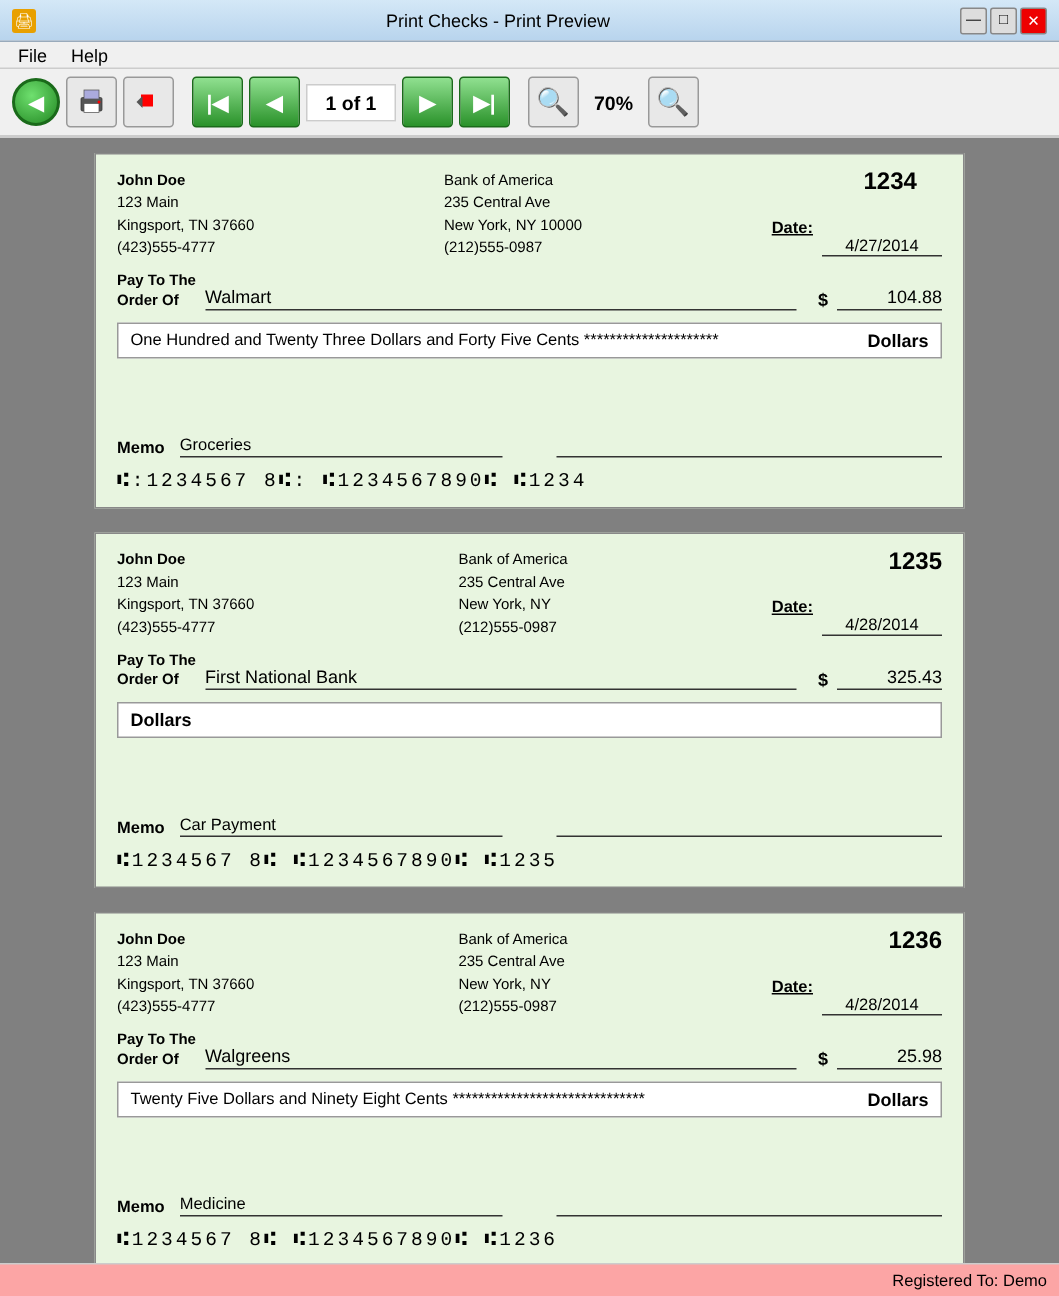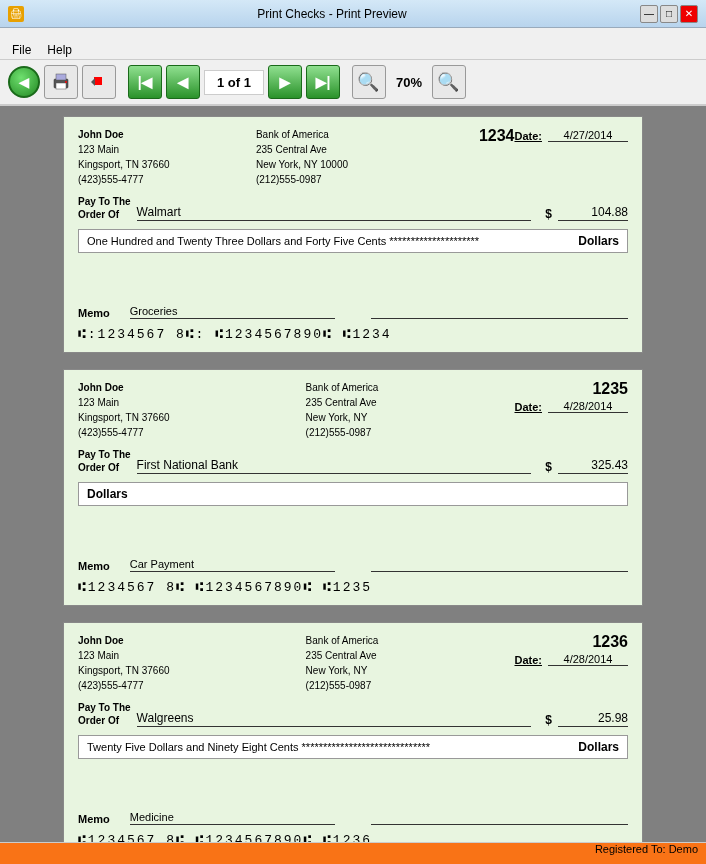--- a/index.html
+++ b/index.html
@@ -49,23 +49,23 @@
       font-size: 10px;
       cursor: pointer;
       background: #ddd;
       border-radius: 2px;
     }
     .title-btn.close { background: #e00; color: white; }
 
     
     .menu-bar {
       background: #f0f0f0;
-      height: 32px;
-      display: flex;
-      align-items: flex-end;
+      height: 18px;
+      display: flex;
+      align-items: flex-start;
       padding: 0 4px;
       border-bottom: 1px solid #ccc;
     }
     .menu-item {
       padding: 2px 8px;
       font-size: 12px;
       cursor: pointer;
       color: #000;
     }
 
@@ -181,20 +181,21 @@
       align-items: center;
       font-size: 11px;
       margin-top: 2px;
       gap: 6px;
     }
     .check-date-line span.label { font-weight: bold; text-decoration: underline; }
     .check-date-line span.value {
       border-bottom: 1px solid #333;
       min-width: 80px;
       text-align: center;
+      margin-top: 25px;
     }
     .check-payto {
       display: flex;
       align-items: flex-end;
       margin-top: 8px;
       gap: 6px;
     }
     .check-payto-label {
       font-size: 10px;
       font-weight: bold;
@@ -230,21 +231,21 @@
       align-items: center;
     }
     .check-amount-words .dollars-label {
       font-weight: bold;
       font-size: 12px;
     }
     .check-memo-line {
       display: flex;
       align-items: flex-end;
       margin-top: 20px;
-      gap: 20px;
+      gap: 10px;
     }
     .check-memo-label {
       font-size: 11px;
       font-weight: bold;
       white-space: nowrap;
     }
     .check-memo-value {
       border-bottom: 1px solid #333;
       flex: 1;
       font-size: 11px;
@@ -259,25 +260,25 @@
       margin-top: 8px;
       font-family: 'Courier New', monospace;
       font-size: 13px;
       letter-spacing: 2px;
       display: flex;
       gap: 20px;
     }
 
     
     .status-bar {
-      background: #f97316;
+      background: #fca5a5;
       height: 22px;
       border-top: 1px solid #ccc;
       display: flex;
-      align-items: flex-start;
+      align-items: center;
       justify-content: flex-end;
       padding: 0 8px;
       font-size: 11px;
       color: #000;
     }
   </style>
 </head>
 <body>
 
 <div class="title-bar">
@@ -333,21 +334,21 @@
         123 Main<br>
         Kingsport, TN 37660<br>
         (423)555-4777
       </div>
       <div class="check-bank-info">
         Bank of America<br>
         235 Central Ave<br>
         New York, NY 10000<br>
         (212)555-0987
       </div>
-      <div style="display:flex; align-items:flex-start; min-width:100px;">
+      <div style="display:flex; flex-direction:column; align-items:center; min-width:100px;">
         <div class="check-number-area">1234</div>
         <div class="check-date-line">
           <span class="label">Date:</span>
           <span class="value">4/27/2014</span>
         </div>
       </div>
     </div>
     <div class="check-payto">
       <div class="check-payto-label">Pay To The<br>Order Of</div>
       <div class="check-payto-name">Walmart</div>

